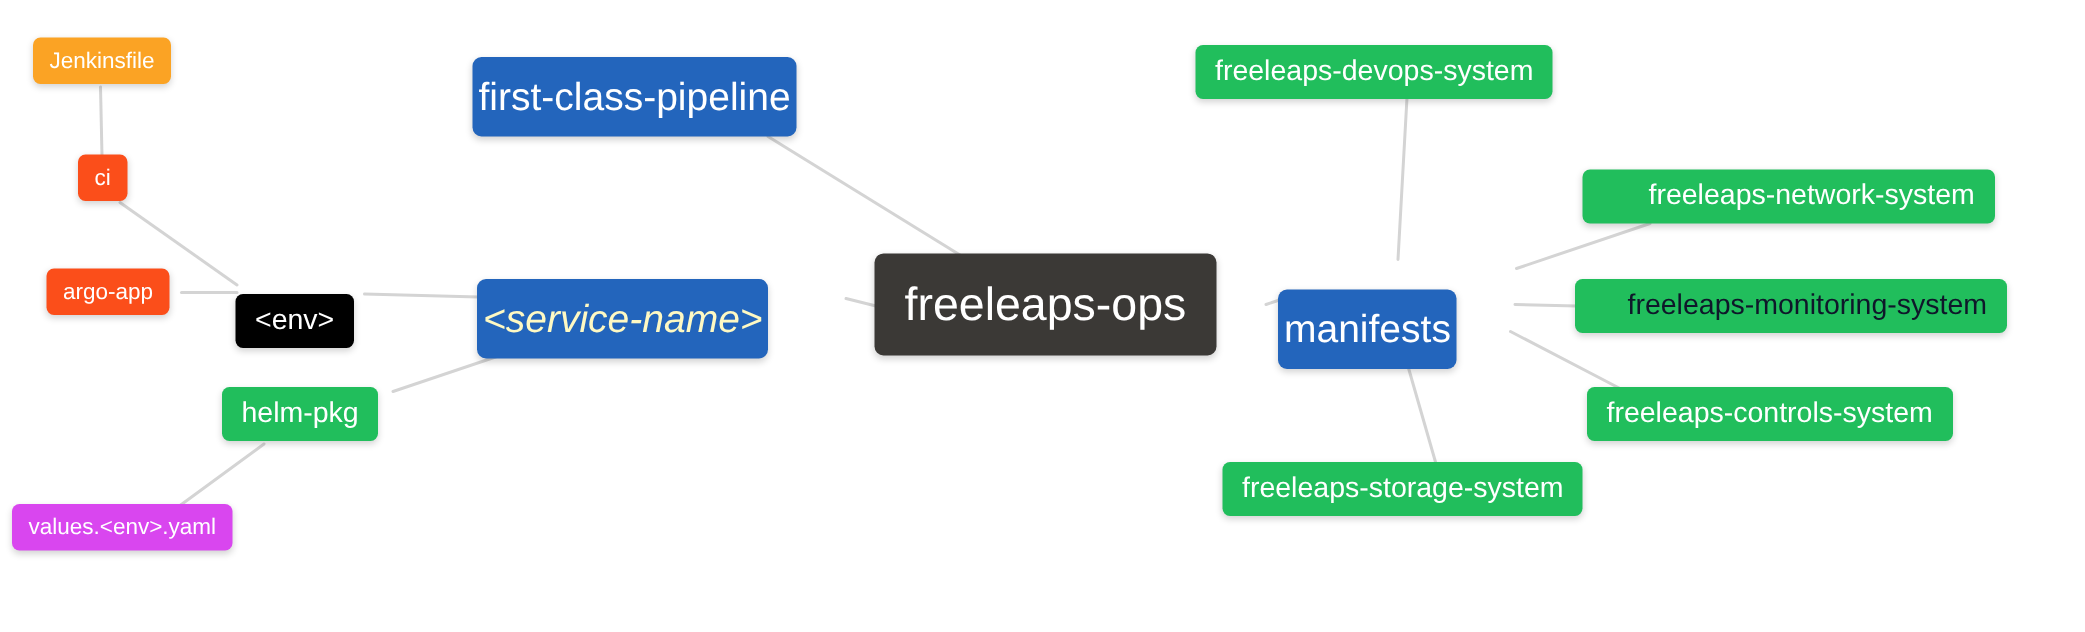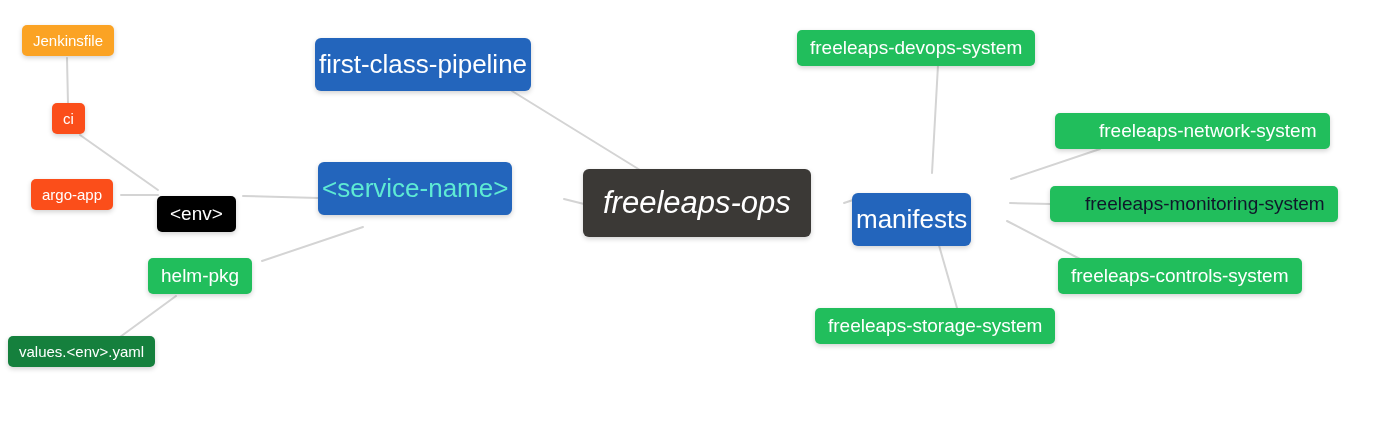--- a/index.html
+++ b/index.html
@@ -72,31 +72,31 @@
     </div>
   <div class="node sm" style="left: 31px; top: 179px; background-color: rgb(251, 78, 26); color: rgb(255, 255, 255);">
       <span>argo-app</span>
     </div>
   <div class="node md" style="left: 157px; top: 176px; background-color: #000000; color: rgb(255, 255, 255); margin-top: 20px;">
       <span>&lt;env&gt;</span>
     </div>
   <div class="node md" style="left: 148px; top: 258px; background-color: rgb(33, 190, 92); color: rgb(255, 255, 255);">
       <span>helm-pkg</span>
     </div>
-  <div class="node sm" style="left: 8px; top: 336px; background-color: #15803d; color: rgb(255, 255, 255);">
+  <div class="node sm" style="left: 8px; top: 336px; background-color: #d946ef; color: rgb(255, 255, 255);">
       <span>values.&lt;env&gt;.yaml</span>
     </div>
 
   <div class="node lg" style="left: 315px; top: 38px; background-color: rgb(35, 101, 188); color: rgb(255, 255, 255);">
       <span>first-class-pipeline</span>
     </div>
-  <div class="node lg" style="left: 318px; top: 162px; background-color: rgb(35, 101, 188); color: #5eead4;">
+  <div class="node lg" style="left: 318px; top: 186px; background-color: rgb(35, 101, 188); color: #fef9c3; font-style: italic;">
       <span>&lt;service-name&gt;</span>
     </div>
-  <div class="node xl" style="left: 583px; top: 169px; background-color: rgb(59, 57, 54); color: rgb(255, 255, 255); font-style: italic;">
+  <div class="node xl" style="left: 583px; top: 169px; background-color: rgb(59, 57, 54); color: rgb(255, 255, 255);">
       <span>freeleaps-ops</span>
     </div>
   <div class="node lg" style="left: 852px; top: 173px; background-color: rgb(35, 101, 188); color: rgb(255, 255, 255); margin-top: 20px;">
       <span>manifests</span>
     </div>
 
   <div class="node md" style="left: 797px; top: 30px; background-color: rgb(33, 190, 92); color: rgb(255, 255, 255);">
       <span>freeleaps-devops-system</span>
     </div>
   <div class="node md" style="left: 1055px; top: 113px; background-color: rgb(33, 190, 92); color: rgb(255, 255, 255); padding-left: 44px;">

